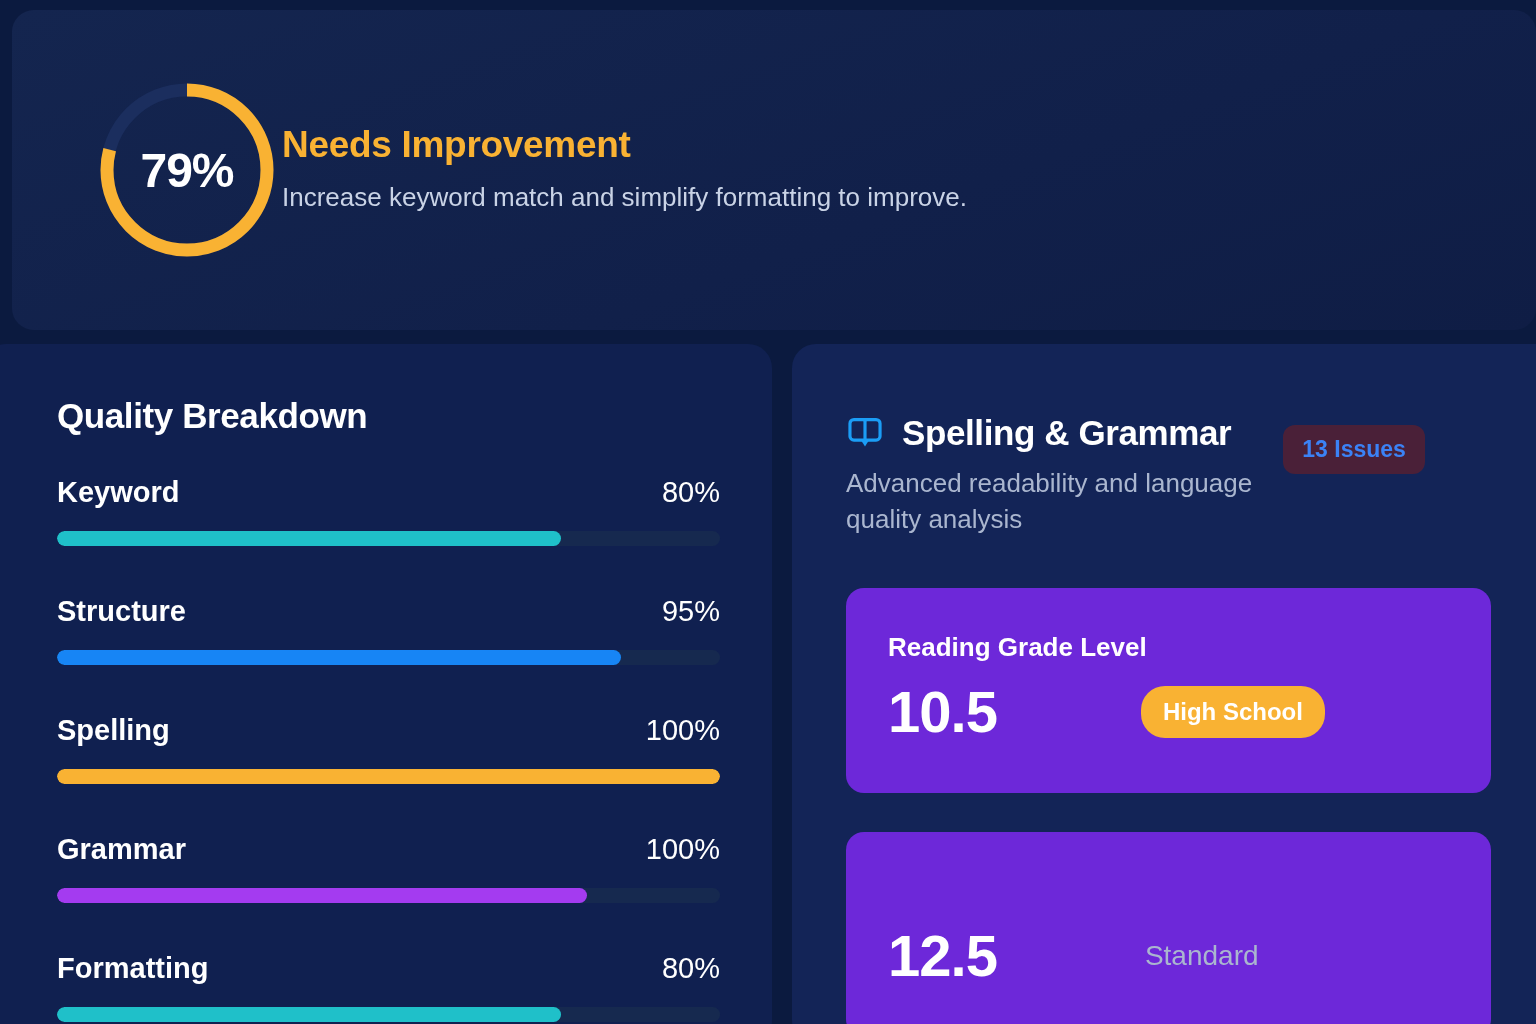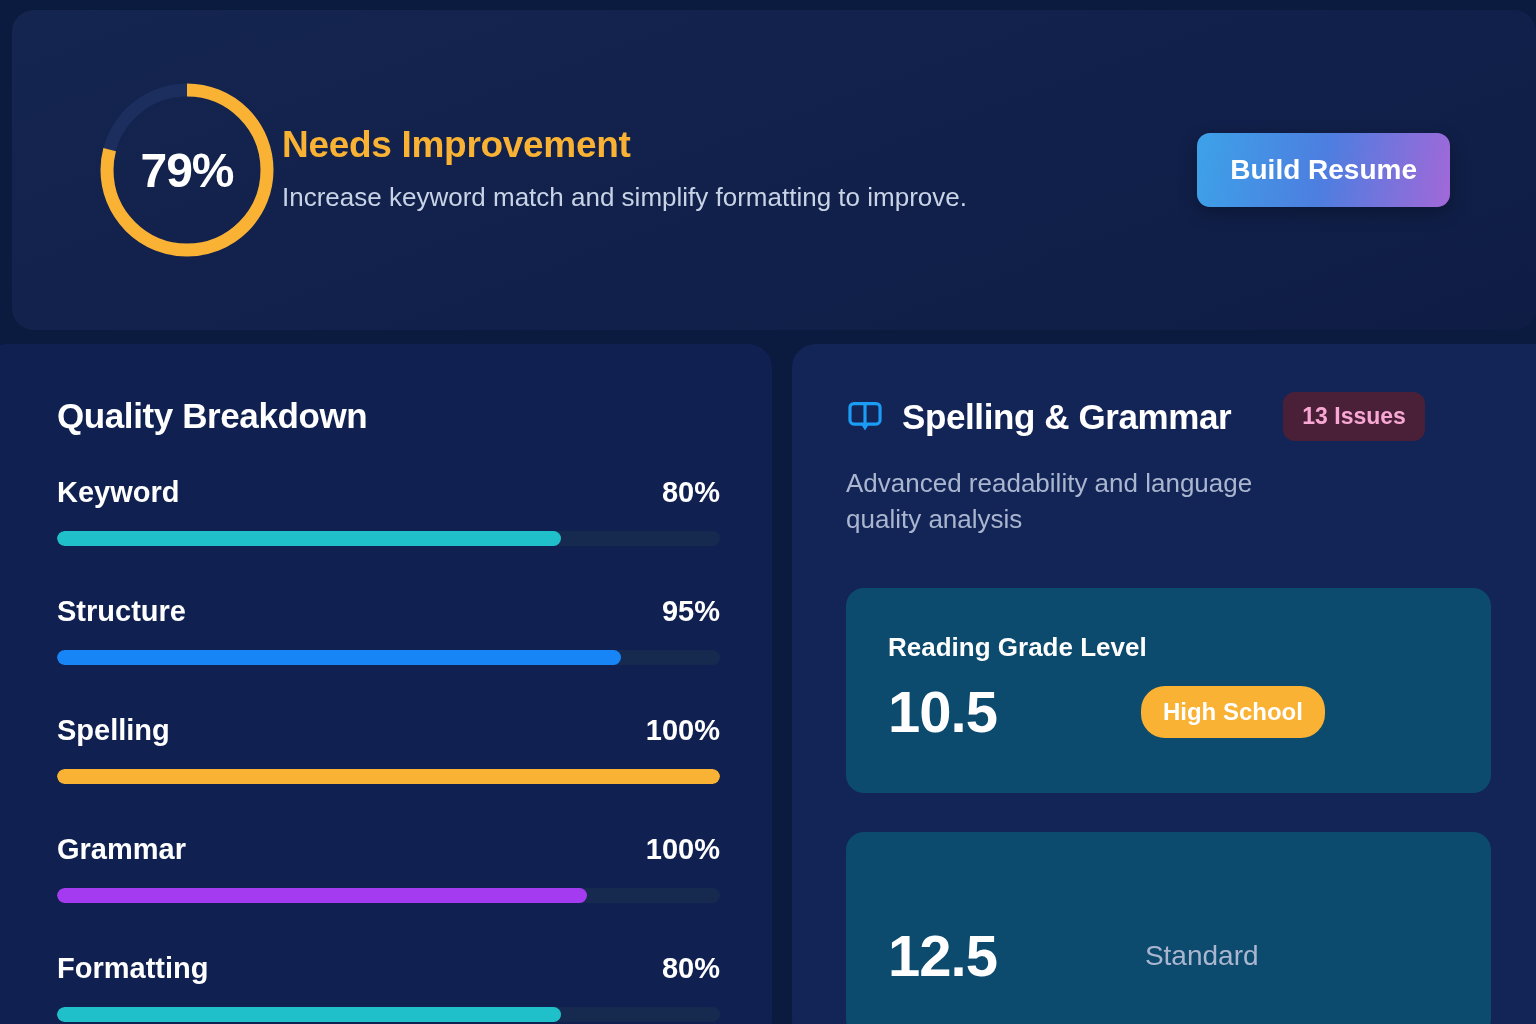--- a/index.html
+++ b/index.html
@@ -59,44 +59,45 @@
     position:absolute; left:75px; top:52px;
     font-size:35px; font-weight:bold; color:#ffffff; letter-spacing:-0.4px;
   }
   .metrics { position:absolute; left:75px; top:132px; width:663px; }
   .metric { margin-bottom:49px; }
   .metric-head {
     display:flex; justify-content:space-between; align-items:baseline;
     margin-bottom:22px;
   }
   .metric-name { font-size:29px; font-weight:bold; color:#ffffff; }
-  .metric-val  { font-size:29px; font-weight:bold; color:#ffffff; }
+  .metric-val  { font-size:29px; font-weight:normal; color:#ffffff; }
   .track {
     position:relative; width:663px; height:15px;
     background:#16294f; border-radius:8px; overflow:hidden;
   }
   .fill { position:absolute; left:0; top:0; height:15px; border-radius:8px; }
 
   
   .sg-head { position:absolute; left:54px; top:48px; display:flex; align-items:center; width:700px; }
   .book-icon { width:38px; height:38px; flex:0 0 auto; margin-right:18px; }
   .sg-title { font-size:35px; font-weight:bold; color:#ffffff; letter-spacing:-0.4px; white-space:nowrap; }
   .issues-badge {
-    margin-left:52px; background:#4a2038; color:#f9a8d4;
+    margin-left:52px; background:#4a2038; color:#3b82f6;
     font-size:23px; font-weight:bold; padding:11px 19px; border-radius:12px;
     white-space:nowrap;
+    margin-top:33px;
   }
   .sg-sub {
     position:absolute; left:54px; top:122px; width:470px;
     font-size:26px; color:#aab6cf; line-height:1.38;
   }
 
   .sub-card {
     position:absolute; left:54px; width:645px;
-    background:#0c4a6e; border-radius:18px;
+    background:#6d28d9; border-radius:18px;
   }
   .sub-card.one { top:244px; height:205px; }
   .sub-card.two { top:488px; height:205px; }
   .sc-title {
     position:absolute; left:42px; top:44px;
     font-size:26px; font-weight:bold; color:#ffffff;
   }
   .sc-row { position:absolute; left:42px; top:90px; display:flex; align-items:center; }
   .sc-value { font-size:58px; font-weight:bold; color:#ffffff; letter-spacing:-1px; }
   .sc-pill {
@@ -119,21 +120,20 @@
         <circle id="ring-progress" cx="95" cy="95" r="80" fill="none" stroke="#f9b233" stroke-width="13" stroke-linecap="butt" transform="rotate(-90 95 95)" stroke-dasharray="502.65" stroke-dashoffset="105.56"></circle>
       </svg>
       <div class="ring-label">79%</div>
     </div>
 
     <div class="hero-text">
       <div class="hero-title">Needs Improvement</div>
       <div class="hero-sub">Increase keyword match and simplify formatting to improve.</div>
     </div>
 
-    <button class="cta">Build Resume</button>
   </div>
 
   <div class="panels">
 
     <div class="panel-left">
       <div class="qb-title">Quality Breakdown</div>
       <div class="metrics" id="metrics-list">
           <div class="metric">
             <div class="metric-head">
               <span class="metric-name">Keyword</span>

